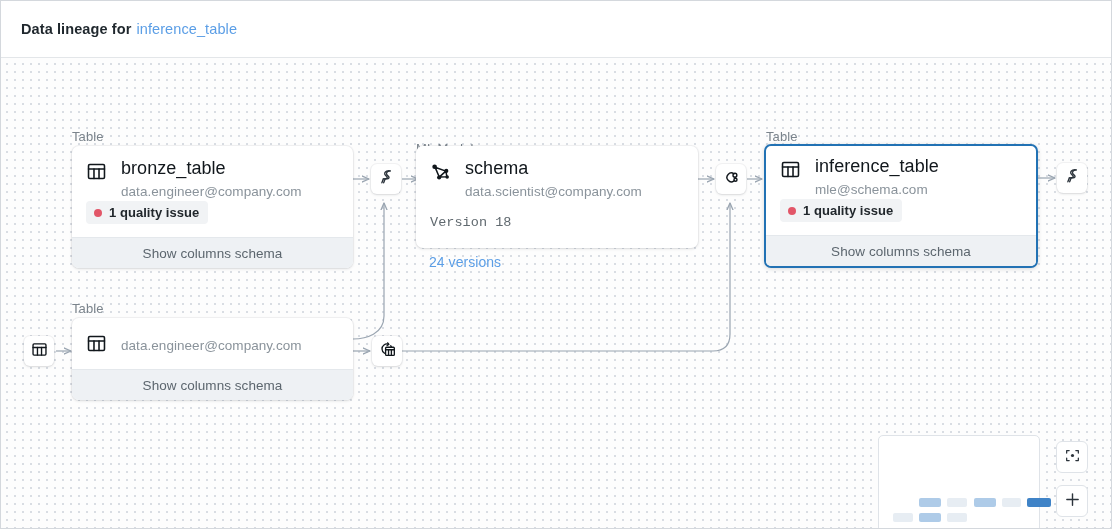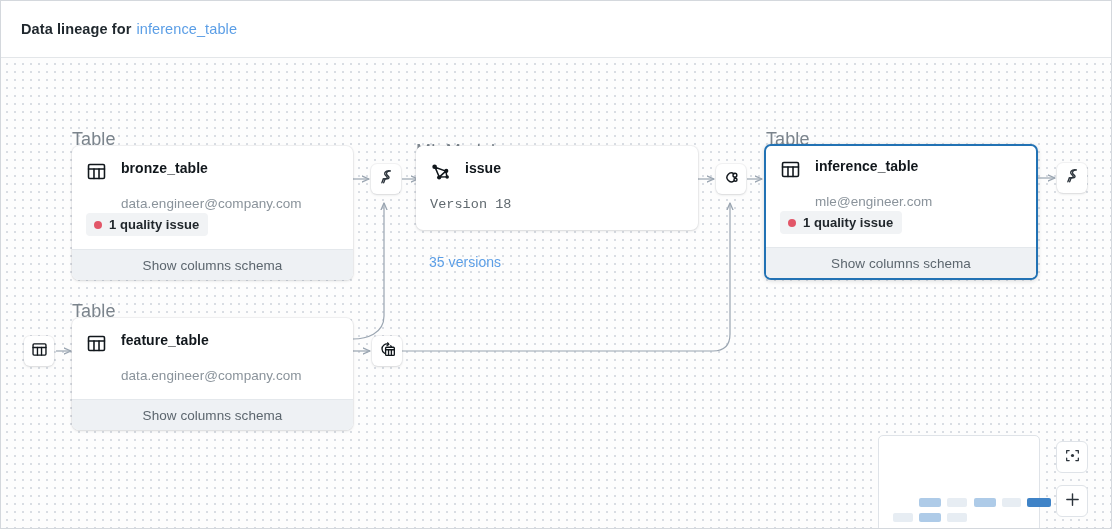--- a/index.html
+++ b/index.html
@@ -46,21 +46,21 @@
     background-position: 2px 2px;
     overflow: hidden;
   }
 
   
   #edges { position: absolute; left: 0; top: 0; width: 1112px; height: 471px; }
 
   
   .grp-label {
     position: absolute;
-    font-size: 18px; color: #7b848c; letter-spacing: .1px;
+    font-size: 13px; color: #7b848c; letter-spacing: .1px;
     white-space: nowrap;
   }
 
   
   .card {
     position: absolute;
     background: #ffffff;
     border-radius: 7px;
     box-shadow: 0 1px 3px rgba(22,30,40,.13), 0 0 0 1px rgba(22,30,40,.045);
     overflow: hidden;
@@ -69,26 +69,26 @@
     border: 2px solid #2272b4;
     box-shadow: 0 1px 4px rgba(22,30,40,.16);
   }
   .card-body { padding: 13px 14px 0 14px; display: flex; }
   .card-icon {
     width: 24px; flex: 0 0 24px; margin-right: 11px;
     display: flex; align-items: flex-start; padding-top: 2px;
   }
   .card-txt { min-width: 0; }
   .card-title {
-    font-size: 14px; font-weight: bold; color: #11171c;
+    font-size: 18px; font-weight: normal; color: #11171c;
     line-height: 18px; white-space: nowrap; letter-spacing: .05px;
   }
   .card-sub {
     font-size: 13.5px; color: #8a939b; line-height: 19px;
-    white-space: nowrap; margin-top: 17px; letter-spacing: .05px;
+    white-space: nowrap; margin-top: 5px; letter-spacing: .05px;
   }
   .card-meta {
     font-size: 13.5px; color: #60696f; line-height: 18px;
     padding: 0 14px; margin-top: 13px; letter-spacing: .05px;
   }
   .badge-row { padding: 0 14px; margin-top: 0; }
   .badge {
     display: inline-flex; align-items: center;
     background: #f1f3f5; border-radius: 4px;
     height: 23px; padding: 0 9px 0 8px;
@@ -216,40 +216,41 @@
           <svg width="22" height="22" viewBox="0 0 20 20" fill="none" stroke="#11171c" stroke-width="1.4" stroke-linecap="round" stroke-linejoin="round">
             <path d="M4.6 5.6 L14.4 9.2 M4.6 5.6 L8.4 14.6 M14.4 9.2 L8.4 14.6
                      M14.4 9.2 L15.4 14.4 M8.4 14.6 L15.4 14.4"></path>
             <circle cx="4.2" cy="5.2" r="2.1" fill="#11171c" stroke="none"></circle>
             <circle cx="14.8" cy="9.0" r="1.9" fill="#11171c" stroke="none"></circle>
             <circle cx="8.3" cy="15.0" r="1.9" fill="#11171c" stroke="none"></circle>
             <circle cx="15.6" cy="14.6" r="1.6" fill="#11171c" stroke="none"></circle>
           </svg>
         </span>
         <span class="card-txt">
-          <span class="card-title" style="display:block;">issue</span>
+          <span class="card-title" style="display:block;">schema</span>
+          <span class="card-sub" style="display:block;">data.scientist@company.com</span>
         </span>
       </div>
       <div class="card-meta" style="padding-bottom:16px;font-family:Liberation Mono, monospace;">Version 18</div>
     </div>
-    <div class="vers-link" style="left:428px; top:196px;">35 versions</div>
+    <div class="vers-link" style="left:428px; top:196px;">24 versions</div>
 
     <div class="card selected" style="left:763px; top:86px; width:274px;">
       <div class="card-body" style="padding-top:11px;">
         <span class="card-icon">
           <svg width="21" height="21" viewBox="0 0 20 20" fill="none" stroke="#11171c" stroke-width="1.5" stroke-linecap="round" stroke-linejoin="round">
             <rect x="2.4" y="3.4" width="15.2" height="13.2" rx="1.2"></rect>
             <path d="M2.4 7.6 H17.6"></path>
               <path d="M7.6 7.6 V16.6"></path>
               <path d="M12.4 7.6 V16.6"></path>
           </svg>
         </span>
         <span class="card-txt">
           <span class="card-title" style="display:block;">inference_table</span>
-          <span class="card-sub" style="display:block;">mle@engineer.com</span>
+          <span class="card-sub" style="display:block;">mle@schema.com</span>
         </span>
       </div>
       <div class="badge-row">
         <span class="badge">
           <span class="dot"></span>
           <span>1 quality issue</span>
         </span>
       </div>
       <div class="card-foot">Show columns schema</div>
     </div>
@@ -258,21 +259,20 @@
       <div class="card-body">
         <span class="card-icon">
           <svg width="21" height="21" viewBox="0 0 20 20" fill="none" stroke="#11171c" stroke-width="1.5" stroke-linecap="round" stroke-linejoin="round">
             <rect x="2.4" y="3.4" width="15.2" height="13.2" rx="1.2"></rect>
             <path d="M2.4 7.6 H17.6"></path>
               <path d="M7.6 7.6 V16.6"></path>
               <path d="M12.4 7.6 V16.6"></path>
           </svg>
         </span>
         <span class="card-txt">
-          <span class="card-title" style="display:block;">feature_table</span>
           <span class="card-sub" style="display:block;">data.engineer@company.com</span>
         </span>
       </div>
       <div class="card-foot" style="margin-top:14px;">Show columns schema</div>
     </div>
 
     <div class="chip" style="left:23px; top:278px;">
       <span>
         <svg width="17" height="17" viewBox="0 0 20 20" fill="none" stroke="#11171c" stroke-width="1.6" stroke-linecap="round" stroke-linejoin="round">
           <rect x="2.4" y="3.4" width="15.2" height="13.2" rx="1.2"></rect>

